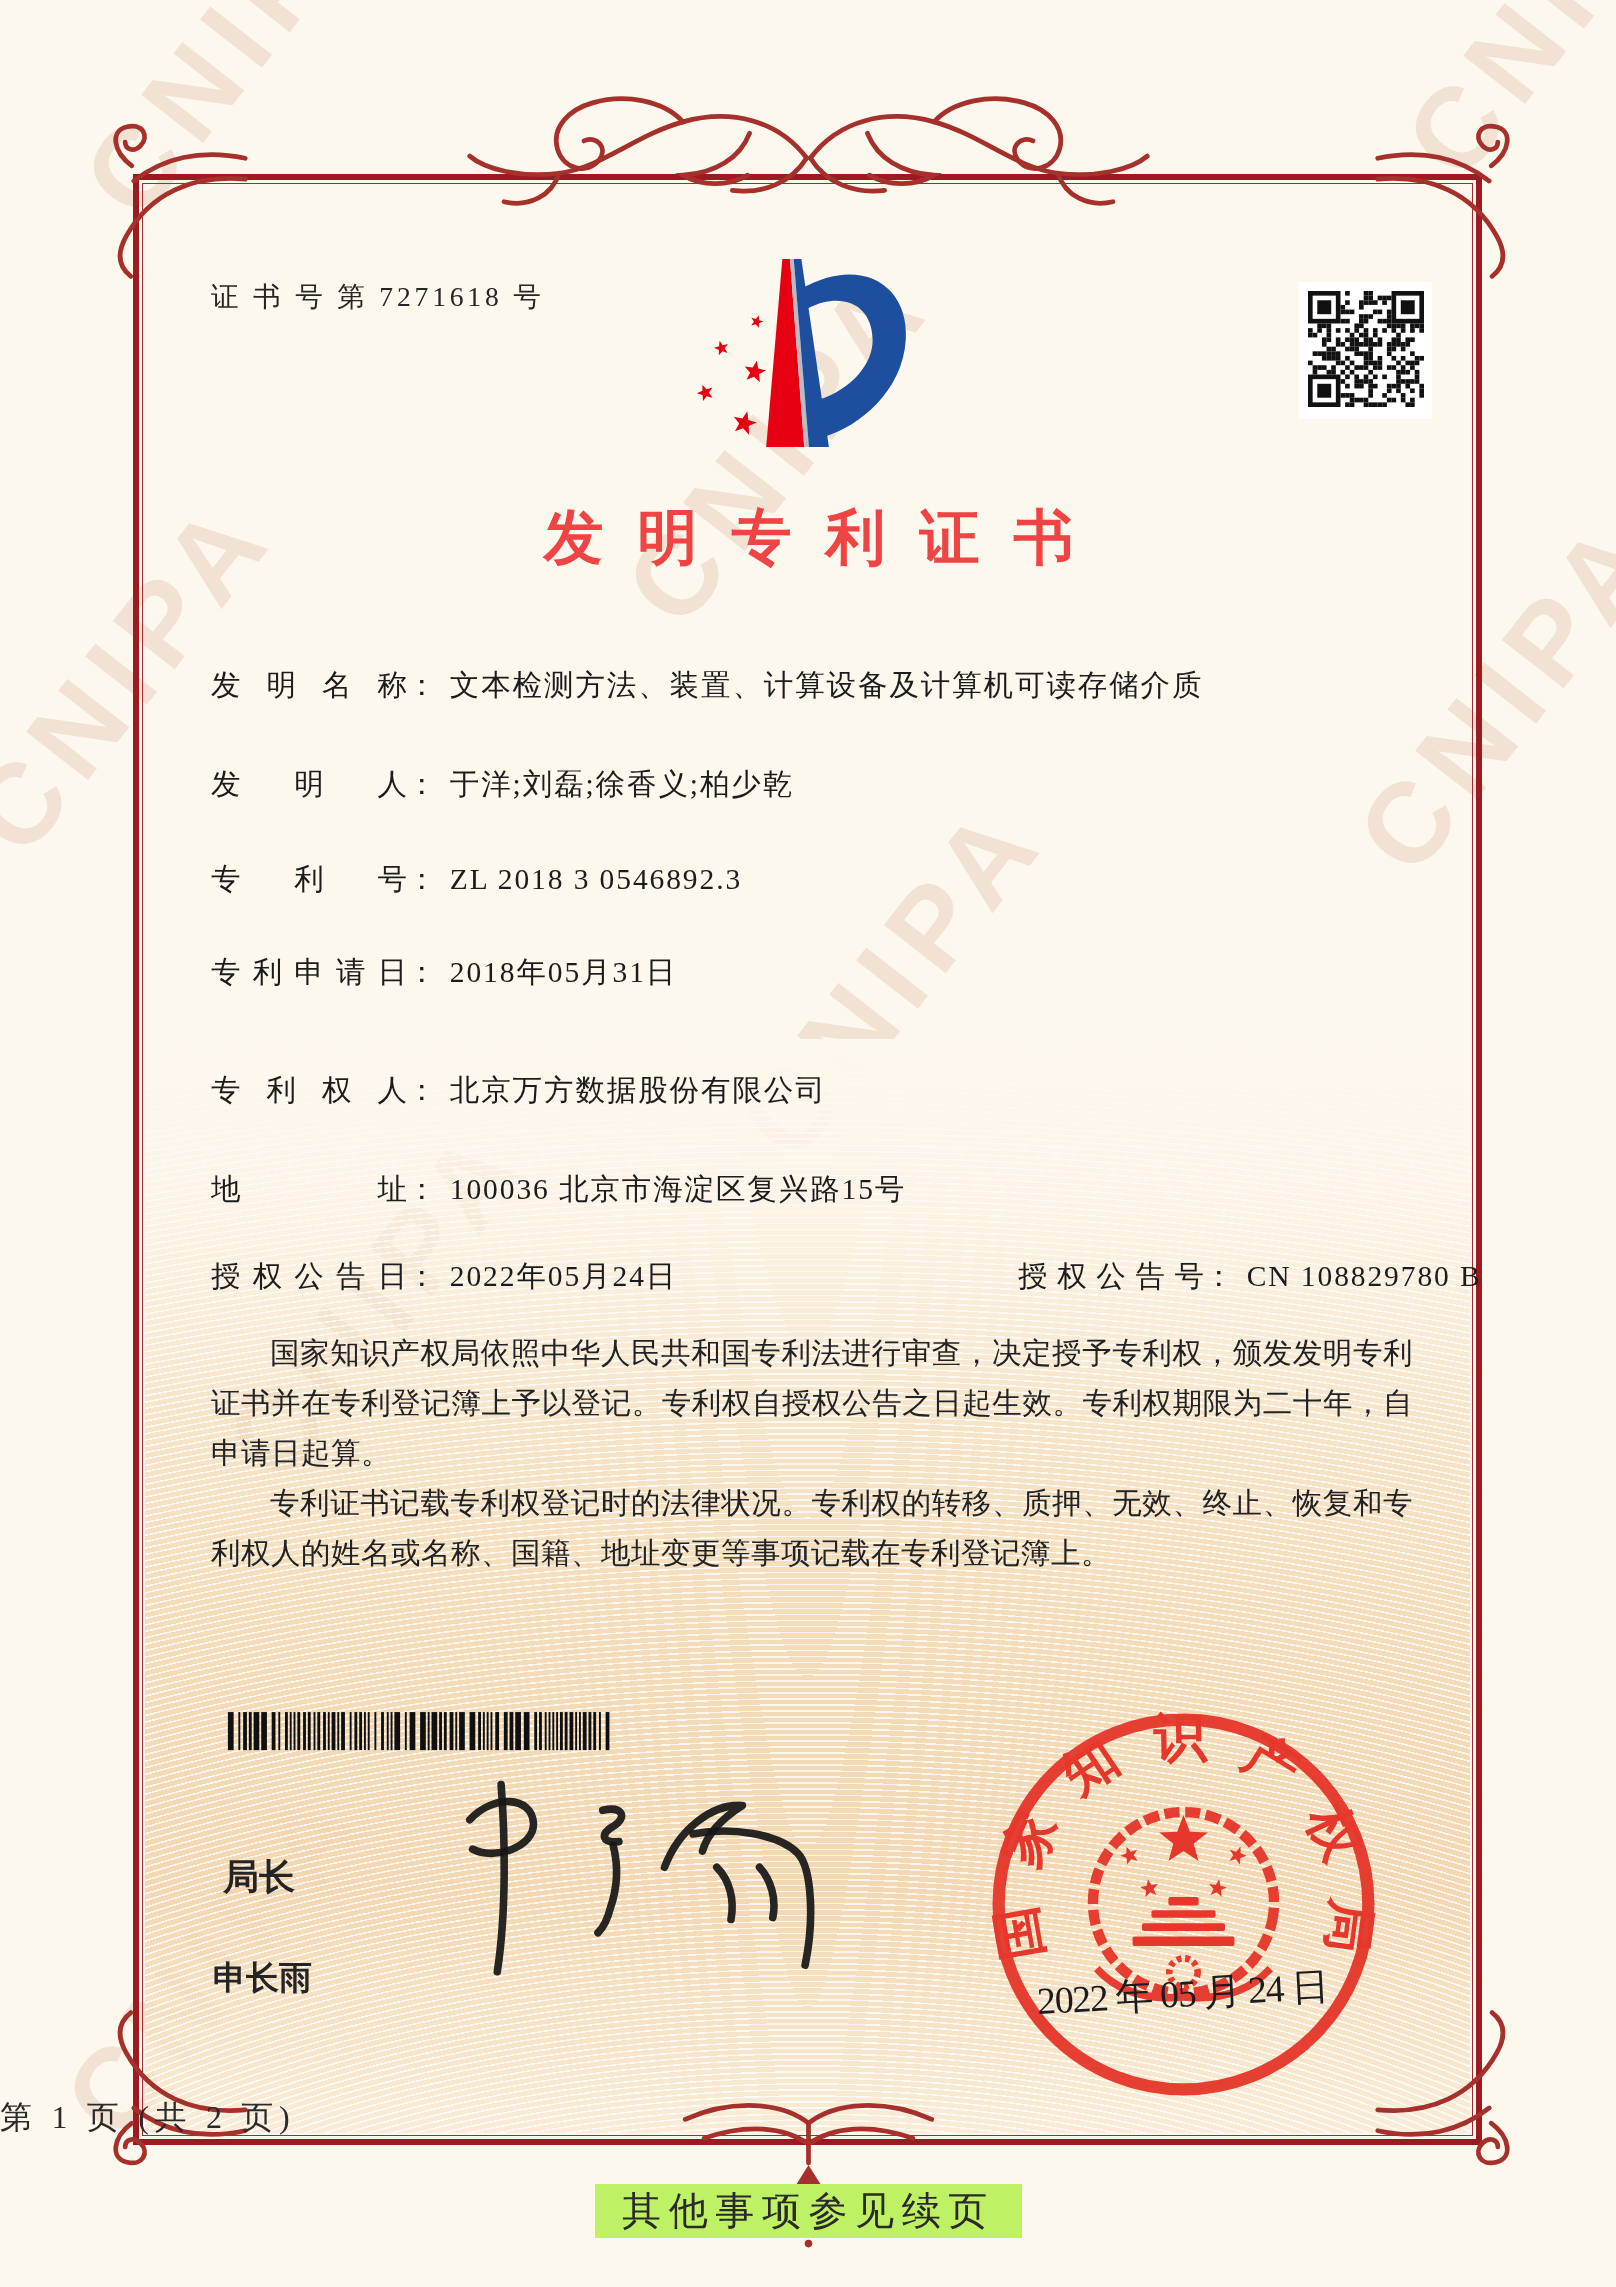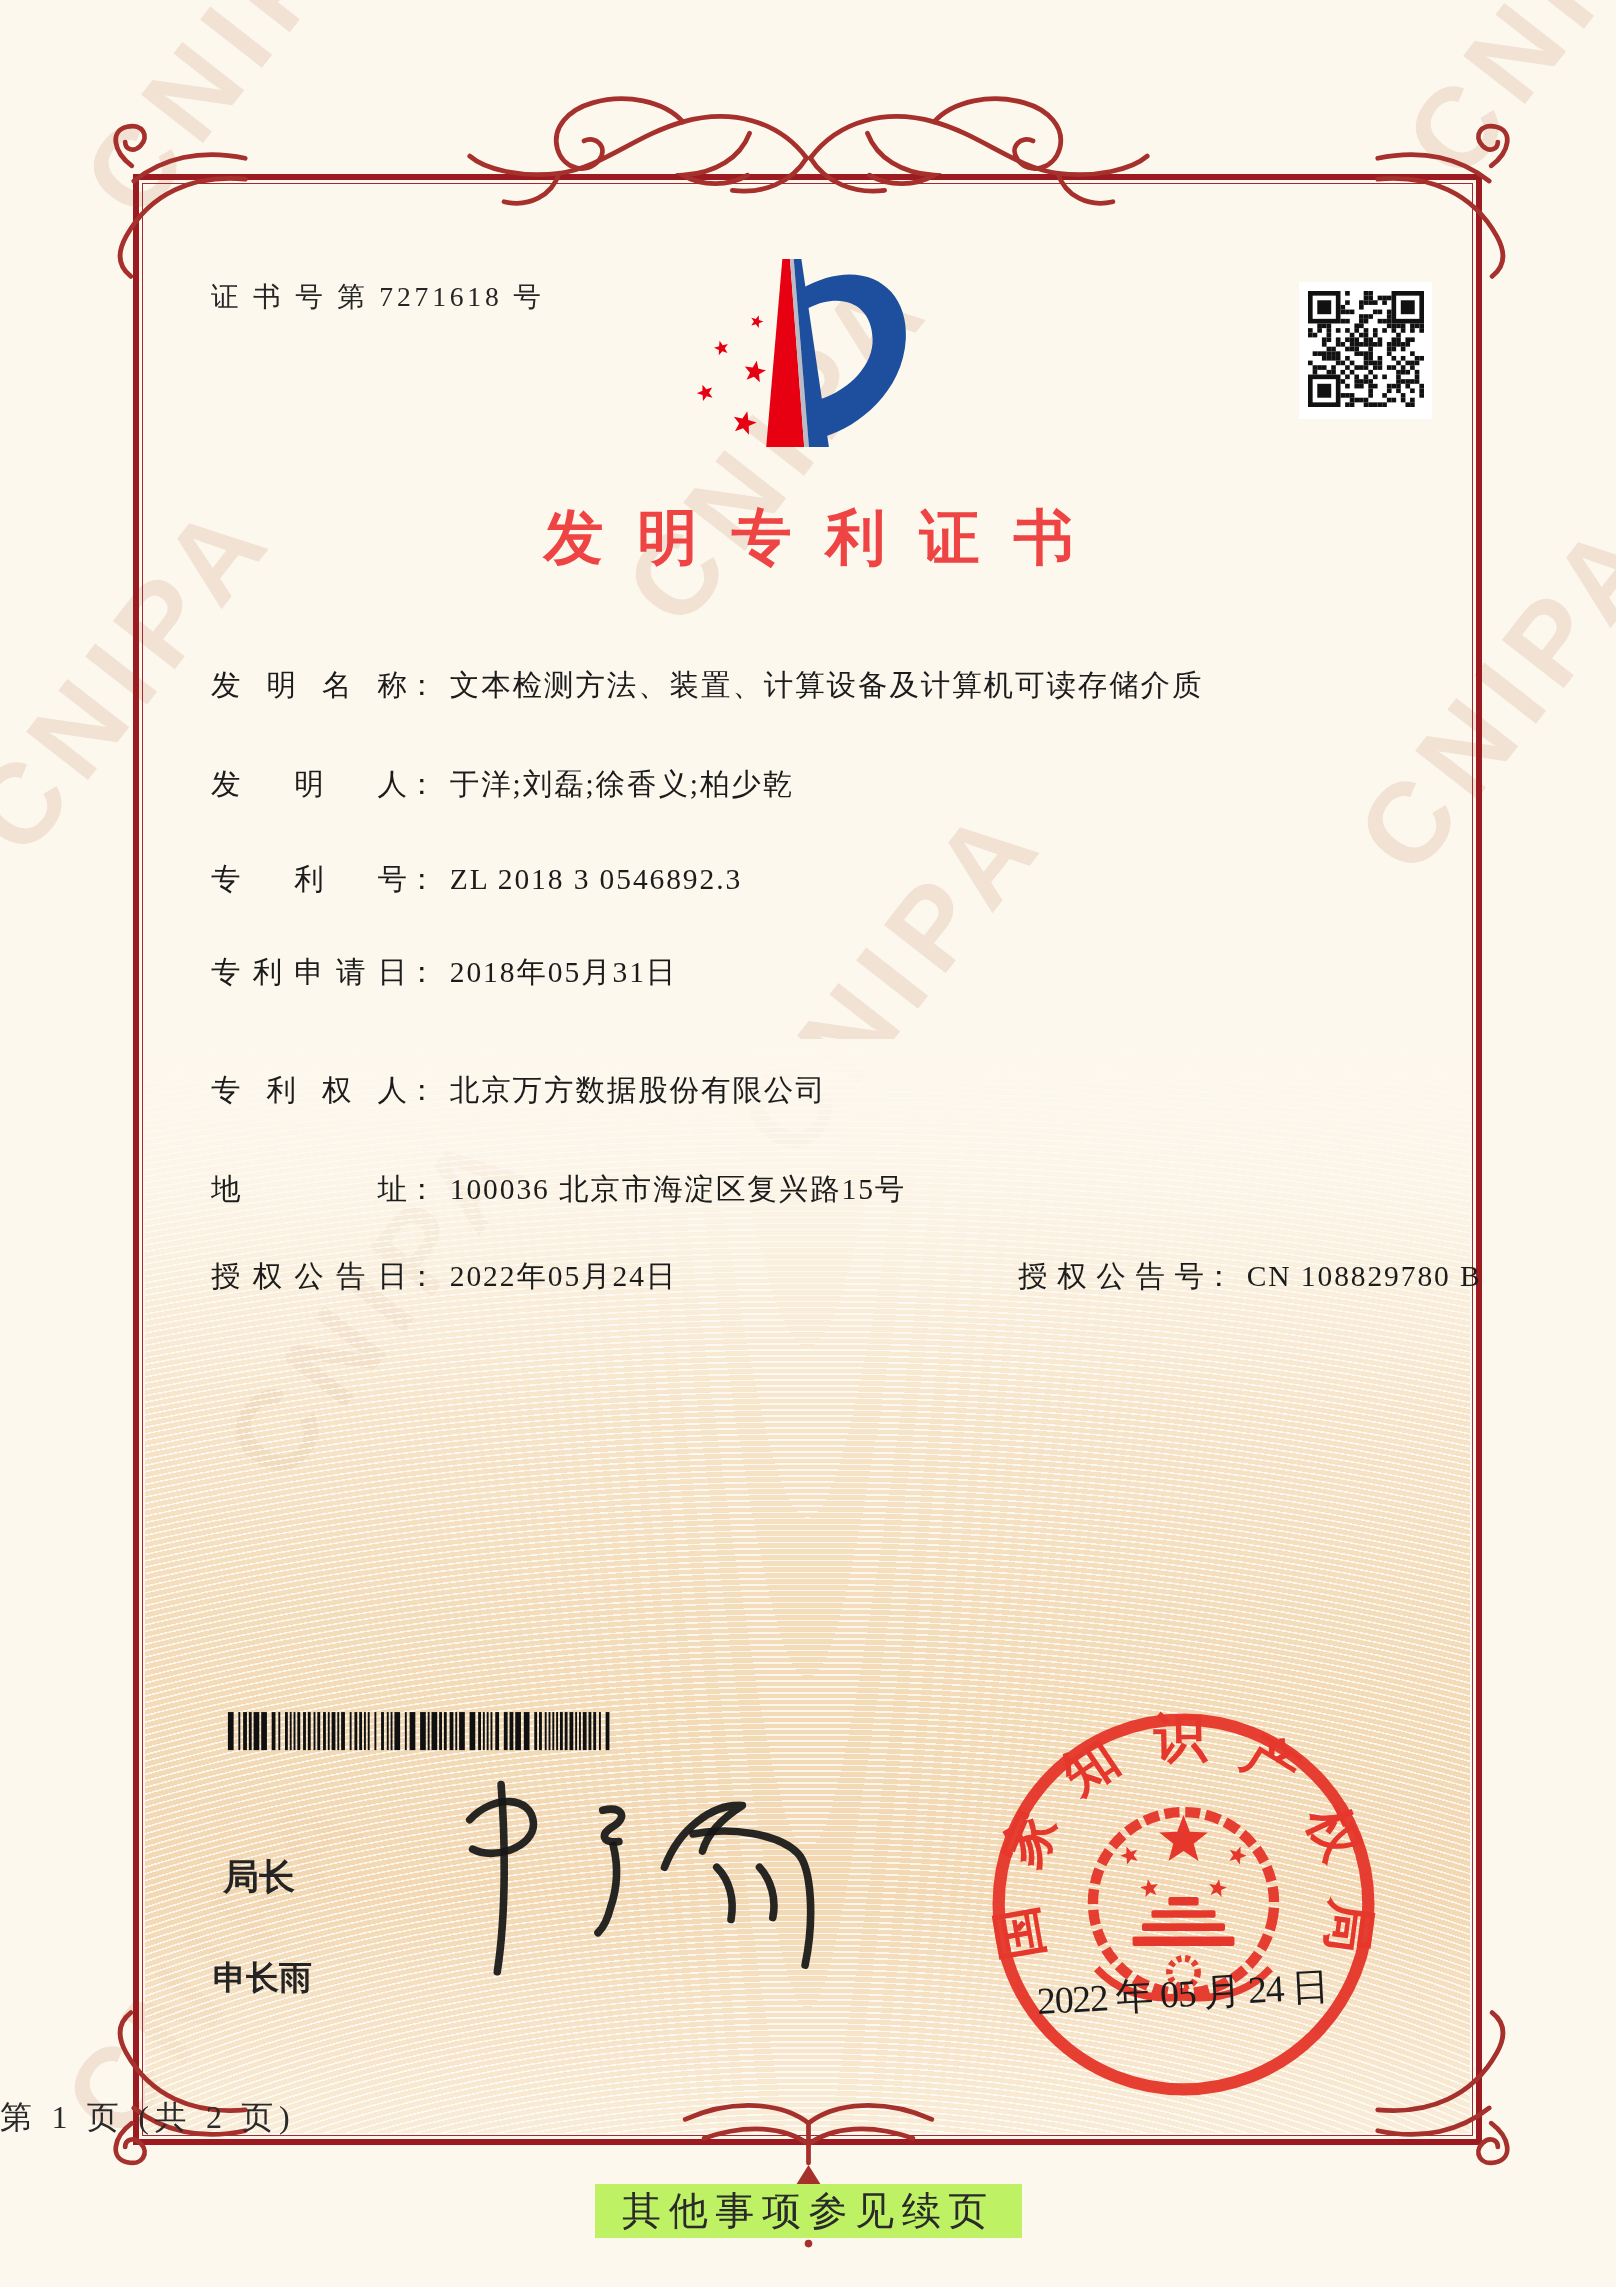--- a/index.html
+++ b/index.html
@@ -442,20 +442,24 @@
         <span class="lab spread">
             <span>授</span>
             <span>权</span>
             <span>公</span>
             <span>告</span>
             <span>号</span>
           </span><span class="colon">：</span><span class="val">CN 108829780 B</span>
       </span>
     </div>
 
+    <div class="body-text">
+      <p>国家知识产权局依照中华人民共和国专利法进行审查，决定授予专利权，颁发发明专利证书并在专利登记簿上予以登记。专利权自授权公告之日起生效。专利权期限为二十年，自申请日起算。</p>
+      <p>专利证书记载专利权登记时的法律状况。专利权的转移、质押、无效、终止、恢复和专利权人的姓名或名称、国籍、地址变更等事项记载在专利登记簿上。</p>
+    </div>
 
     <svg id="barcode" class="barcode" width="392" height="42" viewBox="0 0 412 44">
         <rect x="2" y="0" width="6" height="40" fill="#101010"></rect>
         <rect x="13" y="0" width="2" height="40" fill="#101010"></rect>
         <rect x="18" y="0" width="4" height="40" fill="#101010"></rect>
         <rect x="24" y="0" width="3" height="40" fill="#101010"></rect>
         <rect x="29" y="0" width="6" height="40" fill="#101010"></rect>
         <rect x="37" y="0" width="6" height="40" fill="#101010"></rect>
         <rect x="48" y="0" width="4" height="40" fill="#101010"></rect>
         <rect x="55" y="0" width="2" height="40" fill="#101010"></rect>

